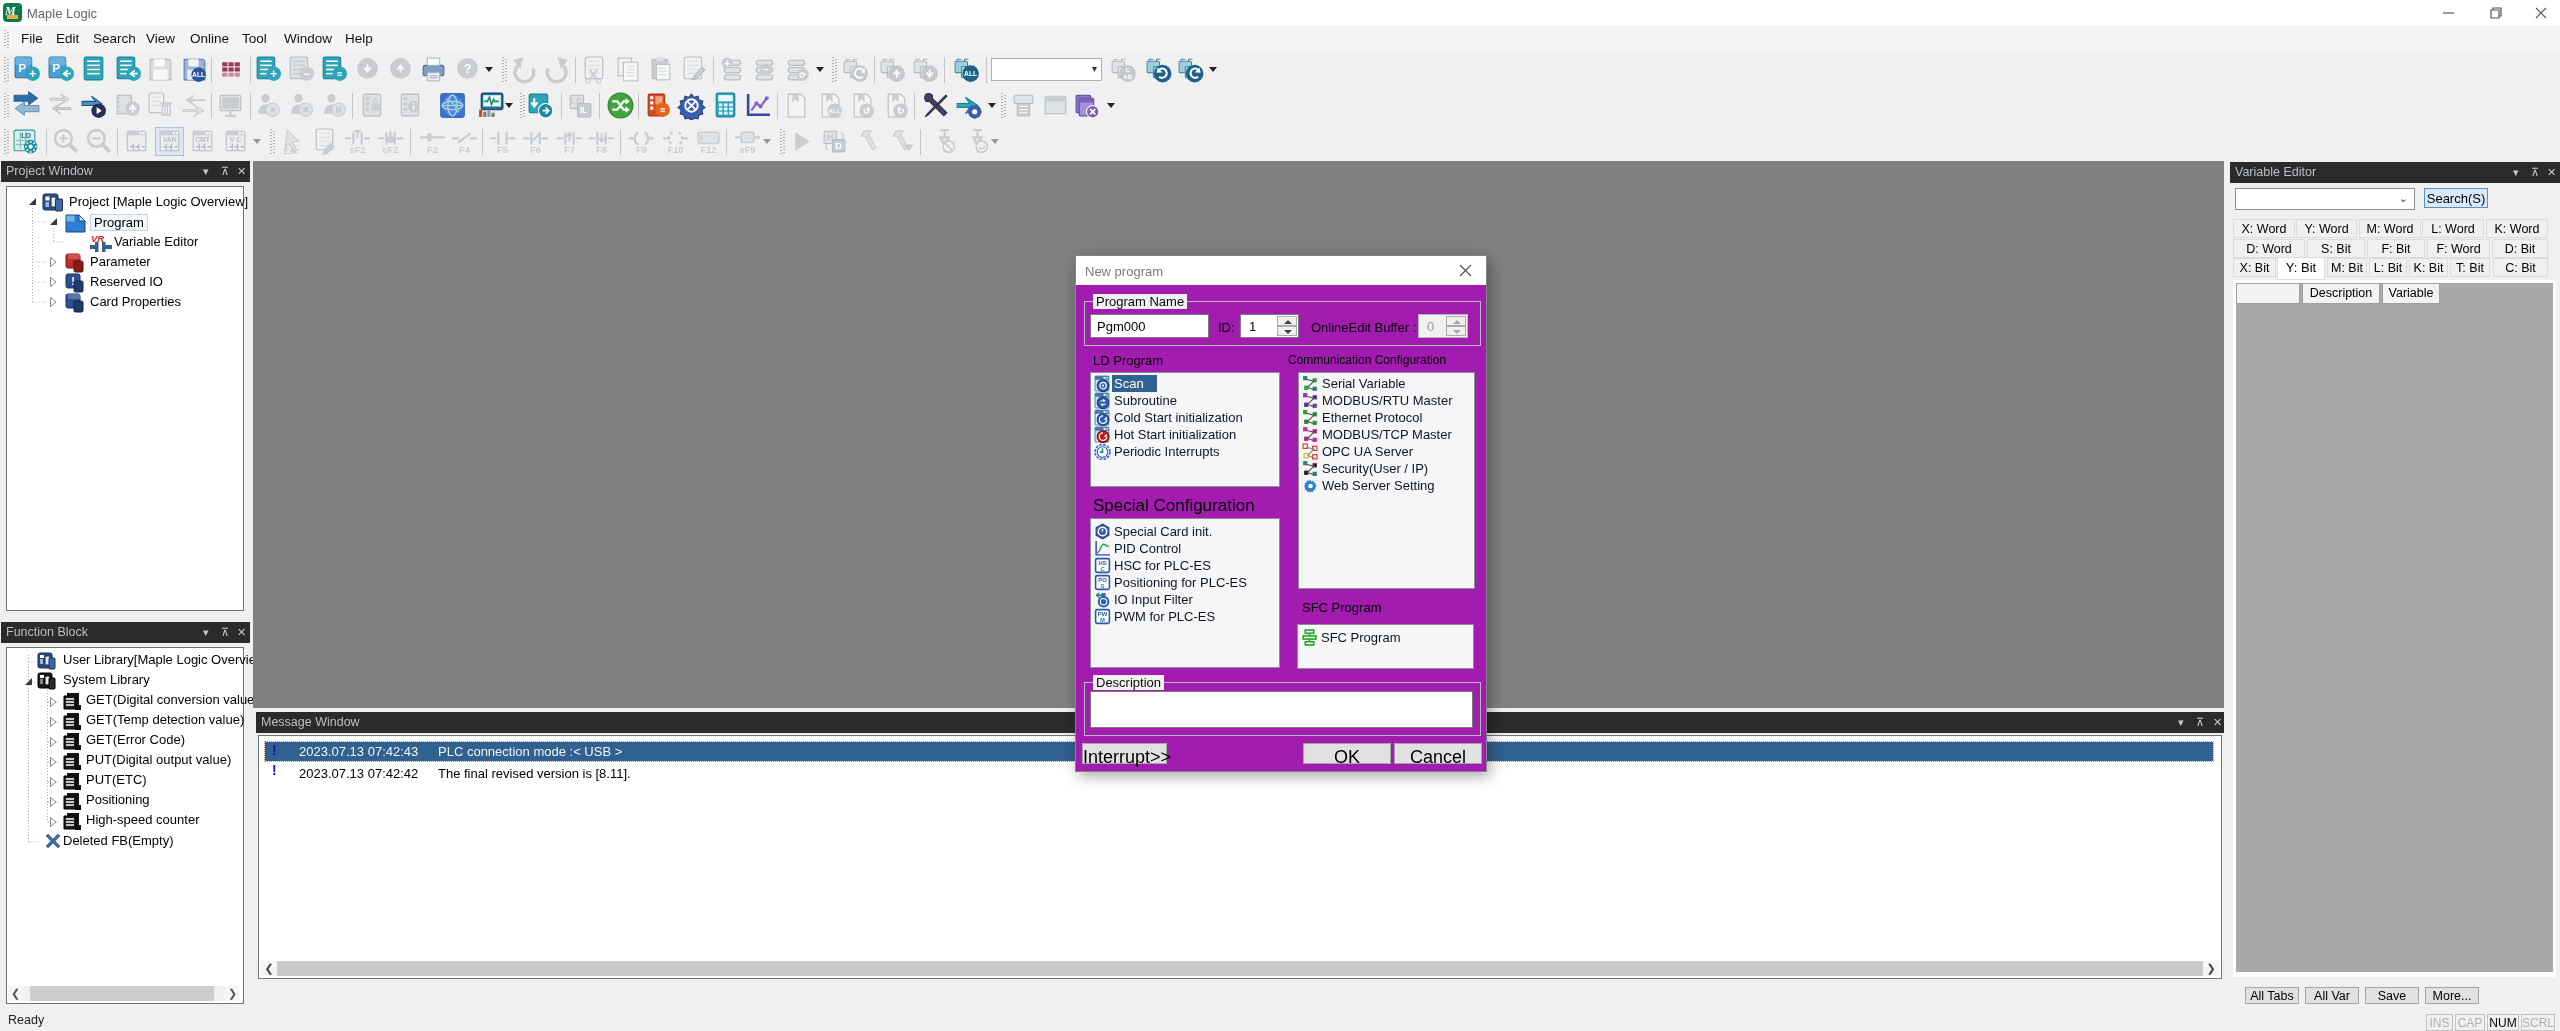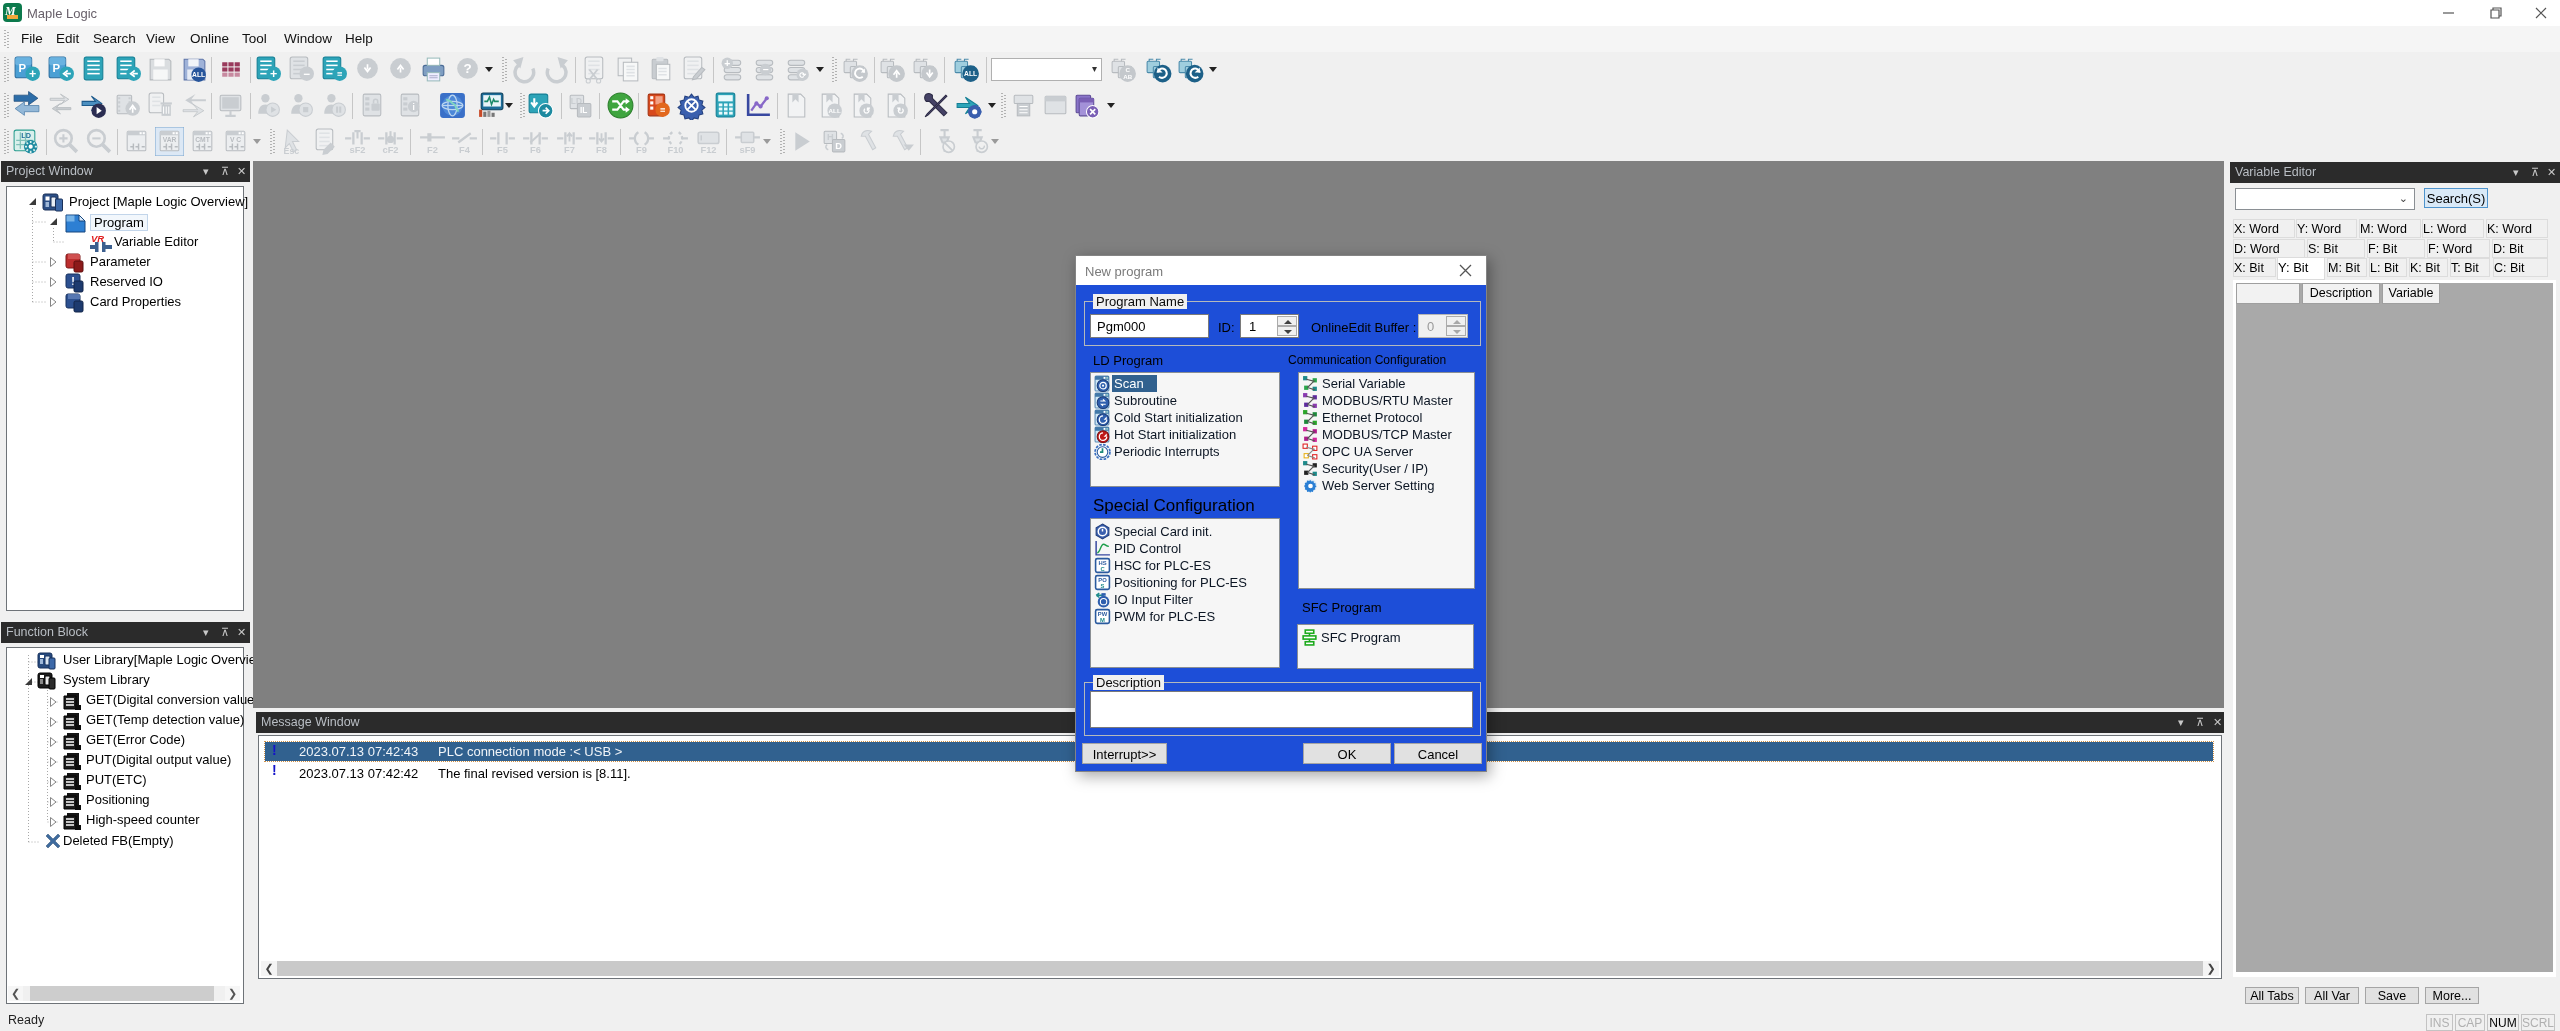--- a/index.html
+++ b/index.html
@@ -39,30 +39,30 @@
 
 #workspace{position:absolute;left:253px;top:161px;width:1971px;height:547px;background:#808080}
 
 #msgwin{position:absolute;left:256px;top:712px;width:1968px;height:296px}
 
 #rightpanel{position:absolute;left:2230px;top:161px;width:330px;height:847px;background:#f0f0f0;overflow:hidden}
 
 #statusbar{position:absolute;left:0;top:1008px;width:2560px;height:23px;background:#f0f0f0;font-size:12.5px;color:#222}
 .skey{position:absolute;top:6px;height:17px;border:1px solid #c3c3c3;background:#f0f0f0;text-align:center;font-size:12px;color:#b0b0b0;padding-top:1px}
 
-.btn{position:absolute;background:#e1e1e1;border:1px solid #a5a5a5;font-size:13px;color:#000;text-align:center}
-
-#dialog{position:absolute;left:1075px;top:255px;width:412px;height:517px;background:#1d4ed8;border:1px solid #848484;box-shadow:3px 4px 14px rgba(0,0,0,.35)}
+.btn{position:absolute;background:#e1e1e1;border:1px solid #a5a5a5;font-size:18px;color:#000;text-align:center}
+
+#dialog{position:absolute;left:1075px;top:255px;width:412px;height:517px;background:#a21caf;border:1px solid #848484;box-shadow:3px 4px 14px rgba(0,0,0,.35)}
 .group{position:absolute;border:1px solid #b5b9bc}
 .glabel{position:absolute;top:-8px;left:8px;background:#f0f0f0;padding:0 3px;font-size:13px;color:#0a0a0a}
 .listbox{position:absolute;background:#f6f6f6;border:1px solid #8a8f94}
 .litem{position:absolute;left:2px;height:17px;font-size:13px;color:#0c1624;white-space:nowrap}
 .litem .lt{position:absolute;left:21px;top:1px}
 .li-ic{position:absolute;left:1px;top:0;width:17px;height:17px}
-.vtab{position:absolute;height:19px;background:#f0f0f0;border:1px solid #dcdcdc;font-size:12.5px;padding-top:2px;color:#000;z-index:2}
+.vtab{position:absolute;height:19px;background:#f0f0f0;border:1px solid #dcdcdc;font-size:12.5px;text-align:center;padding-top:2px;color:#000;z-index:2}
 .vhead{height:21px;background:#f2f2f2;border:1px solid #9f9f9f;font-size:12.5px;text-align:center;padding-top:2px;color:#000}
 .spin{position:absolute;right:1px;top:1px;width:20px;height:20px}
 .su,.sd{position:absolute;left:0;width:20px;height:10px;background:#f0f0f0;border:1px solid #ababab}
 .sd{top:10px}
 .su::after,.sd::after{content:"";position:absolute;left:6px;border-left:4px solid transparent;border-right:4px solid transparent}
 .su::after{top:3px;border-bottom:4px solid #404040}
 .sd::after{top:3px;border-top:4px solid #404040}
 .dis .su::after{border-bottom-color:#a8a8a8}
 .dis .sd::after{border-top-color:#a8a8a8}
 </style>

